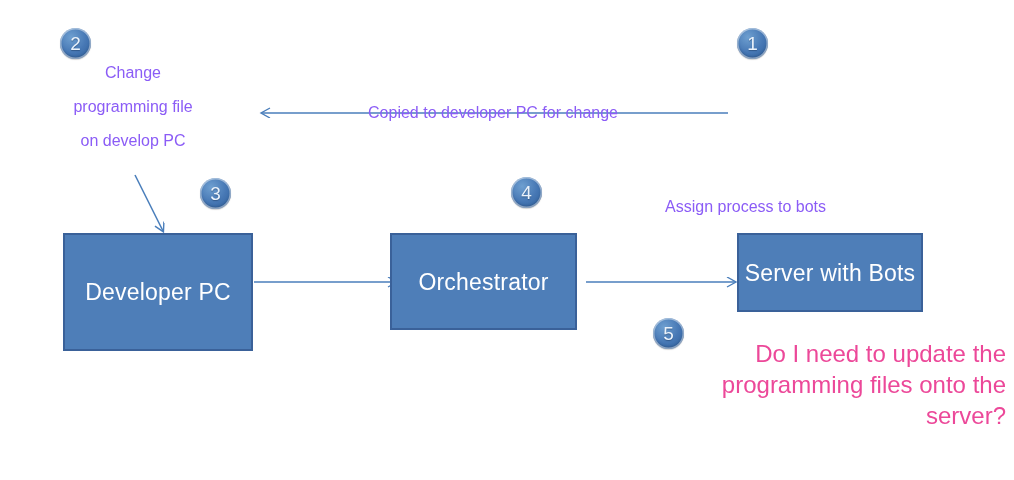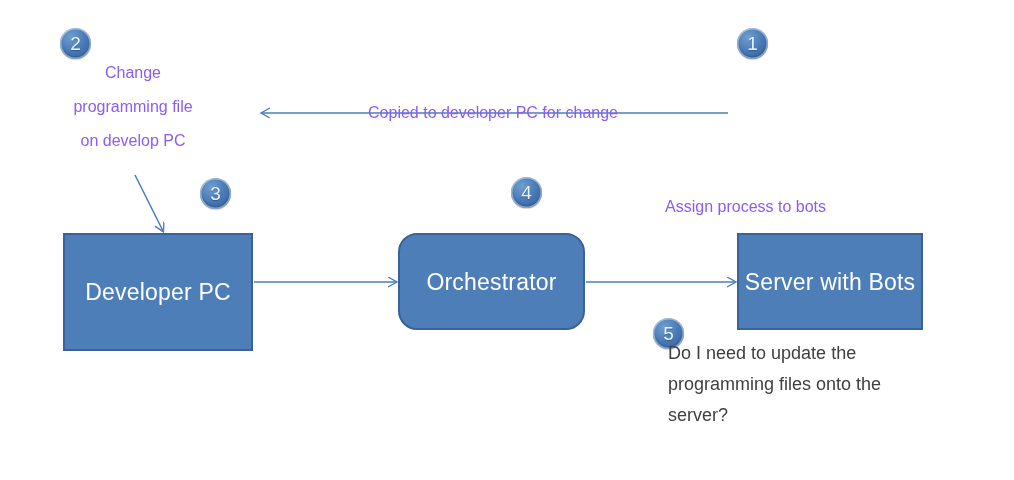--- a/index.html
+++ b/index.html
@@ -22,22 +22,22 @@
     border:2px solid #3A6199;
     box-sizing:border-box;
     display:flex;align-items:center;justify-content:center;
     text-align:center;
     color:#FFFFFF;
     font-size:23px;
     line-height:30px;
     letter-spacing:.2px;
   }
   #box-developer-pc{left:63px;top:233px;width:190px;height:118px;}
-  #box-orchestrator{left:398px;top:233px;width:187px;height:97px;border-radius:19px;}
-  #box-server-bots{left:737px;top:233px;width:186px;height:97px;}
+  #box-orchestrator{left:390px;top:233px;width:187px;height:97px;}
+  #box-server-bots{left:737px;top:233px;width:186px;height:79px;}
 
   
   .badge{
     position:absolute;width:31px;height:31px;border-radius:50%;
     background:radial-gradient(circle at 36% 30%, #6e9fd0 0%, #4677b4 52%, #3a6aa5 78%, #315f98 100%);
     box-shadow:inset 0 0 0 1.5px rgba(255,255,255,.45),
                inset 0 -2px 3px rgba(20,50,90,.45),
                0 1px 1px rgba(0,0,0,.18);
     color:#EAF2FB;
     font-size:19px;
@@ -62,22 +62,22 @@
     white-space:pre-line;
   }
   #label-change-file{left:8px;top:56px;width:250px;}
   #label-copied-to-dev{left:268px;top:56px;width:450px;text-align:center;margin-top:40px;}
   #label-prog-files-server{left:720px;top:56px;width:285px;}
   #label-publish-process{left:225px;top:190px;width:220px;text-align:left;}
   #label-assign-process{left:536px;top:190px;width:290px;text-align:right;}
 
   #label-question{
     position:absolute;left:668px;top:338px;width:338px;
-    color:#404040;
-    font-size:18px;line-height:31px;text-align:left;white-space:pre-line;
+    color:#ec4899;
+    font-size:24px;line-height:31px;text-align:right;white-space:pre-line;
   }
 </style>
 </head>
 <body>
 
 <div class="stage">
 
   <svg class="arrow-layer" width="1014" height="480" viewBox="0 0 1014 480" xmlns="http://www.w3.org/2000/svg">
     <defs>
       <marker id="vhead" markerWidth="12" markerHeight="12" refX="9" refY="5" orient="auto" markerUnits="userSpaceOnUse">

